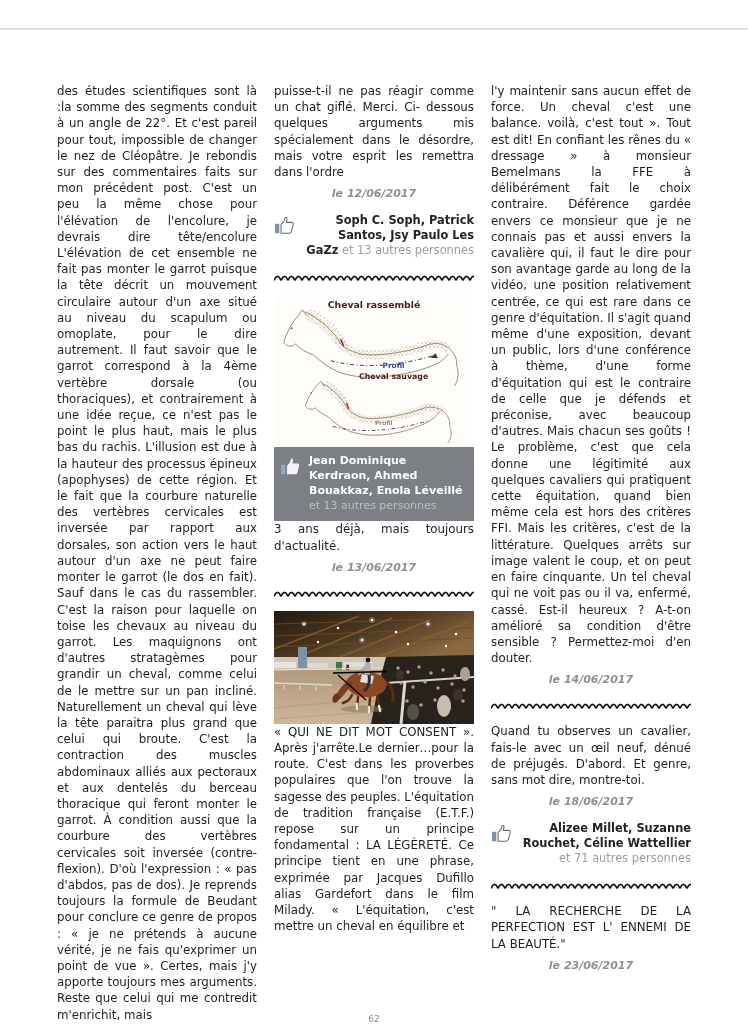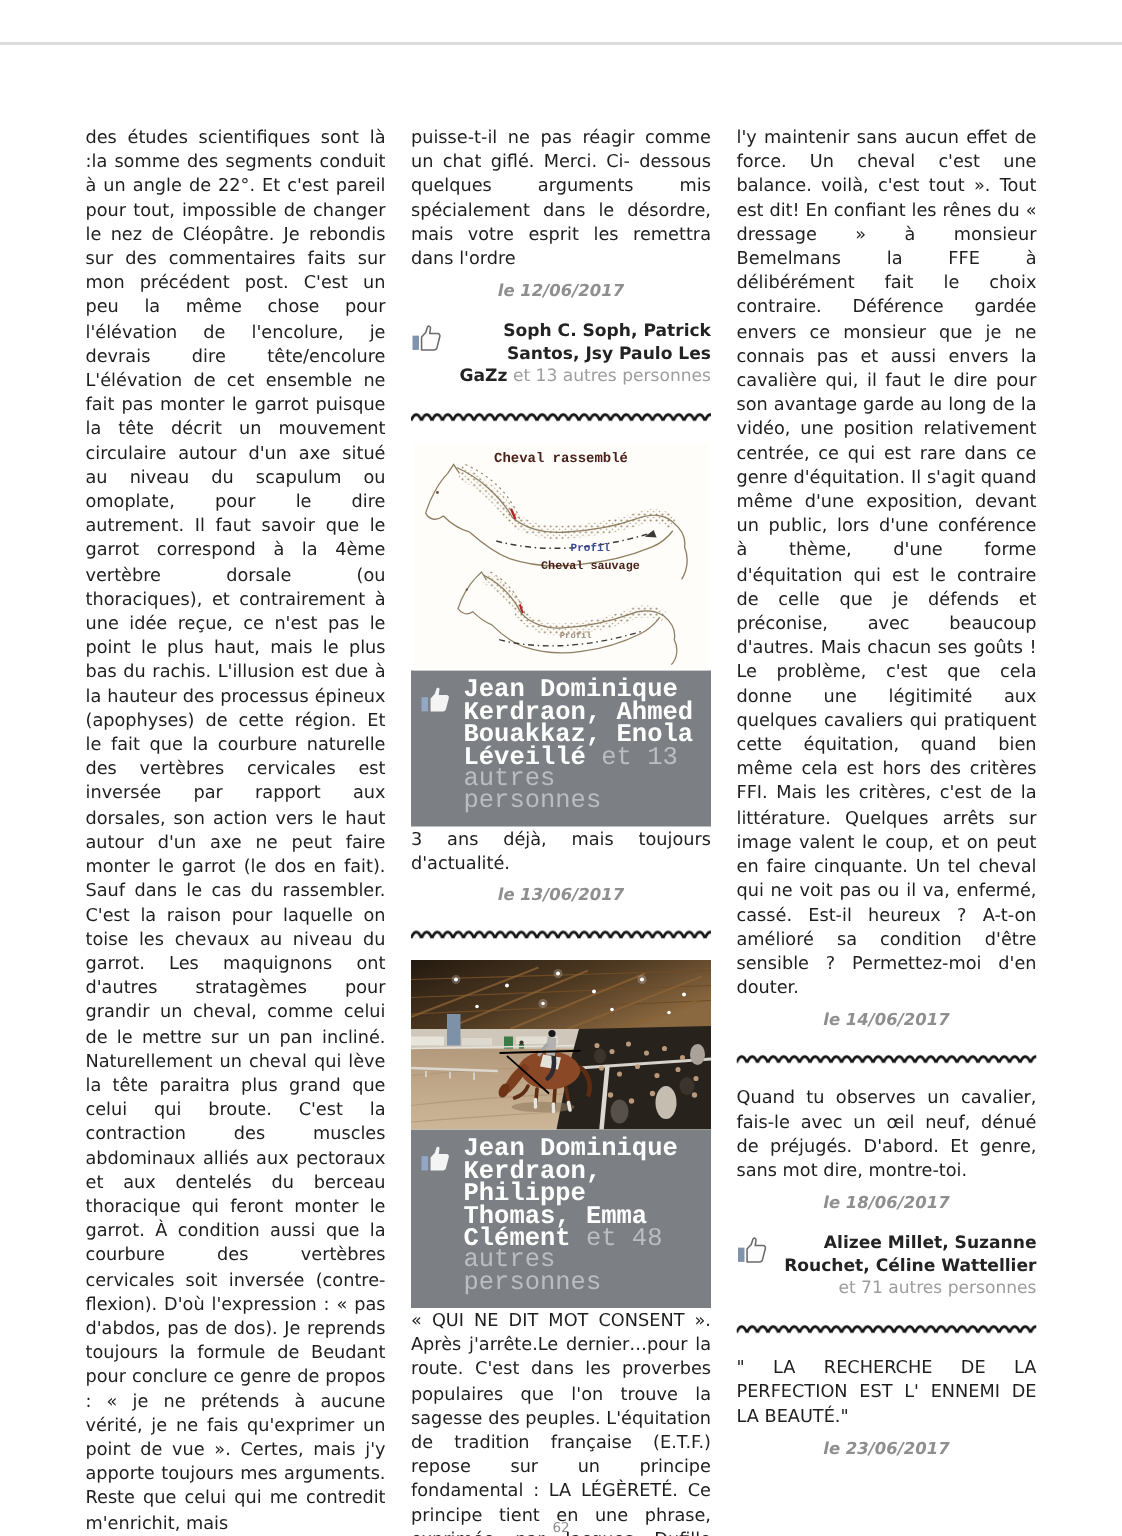--- a/index.html
+++ b/index.html
@@ -24,32 +24,32 @@
     font-style:italic; color:#8f8f8f;
   }
 
   .like-row { display:flex; gap:9px; margin-top:13px; align-items:flex-start; }
   .like-row .icon { flex:none; margin-top:3px; }
   .like-text { font-size:11.4px; line-height:15px; color:#9d9d9d;text-align:right; }
   .like-names { font-weight:bold; color:#232323; }
 
   .wavesep { display:block; width:100%; height:9px; margin:16px 0 12px 0; }
 
-  .diagram { margin-top:0;font-family:Liberation Mono, monospace; }
+  .diagram { margin-top:0; }
   .diagram svg { display:block; }
 
   .photo { margin-top:0; line-height:0; }
   .photo svg { display:block; }
 
   .caption {
     background:#7c8085; display:flex; gap:8px; padding:7px 8px 8px 6px;
     align-items:flex-start;
   }
   .caption .icon { flex:none; margin-top:3px; }
-  .cap-text { font-size:17px; line-height:14.8px; color:#babec3;font-family:Liberation Mono, monospace; }
+  .cap-text { font-size:11px; line-height:14.8px; color:#babec3; }
   .cap-names { font-weight:bold; color:#ffffff; }
 
   .page-number {
     position:absolute; bottom:26px; left:0; width:100%; text-align:center;
     font-size:9px; color:#8d8d8d;
   }
 </style>
 </head>
 <body>
 
@@ -244,29 +244,20 @@
             <path d="M95,63 C96,70 95,76 91,79" stroke="#2c2c32" stroke-width="3" fill="none" stroke-linecap="round"></path>
             <path d="M91,51 L97,52 L96,64 L90,63 Z" fill="#b3b1af"></path>
             <path d="M91,56 C88,59 86,62 85,64" stroke="#a8a6a4" stroke-width="2.2" fill="none"></path>
             <circle cx="94" cy="49" r="2.4" fill="#17171a"></circle>
           </g>
           <path d="M59,62 L113,60.5" stroke="#000000" stroke-width="1.3"></path>
           <path d="M64,64 L92,89" stroke="#000000" stroke-width="1.2"></path>
         </svg>
       </div>
 
-      <div class="caption">
-        <span class="icon">
-          <svg width="21" height="19" viewBox="0 0 24 22">
-            <rect x="1" y="9" width="5" height="11" fill="#93a7c6"></rect>
-            <path d="M8 20 L8 10 L11.2 6.6 L12.6 2.4 C13 1.2 15 1.5 14.9 3.1 L14.3 7.4 L20.4 7.4 C21.6 7.4 22.4 8.5 22.1 9.6 L19.9 18.2 C19.6 19.3 18.7 20 17.6 20 Z" fill="#f4f4f4"></path>
-          </svg>
-        </span>
-        <div class="cap-text"><span class="cap-names">Jean Dominique Kerdraon, Philippe Thomas, Emma Clément</span> <span>et 48 autres personnes</span></div>
-      </div>
 
       <p class="body mt16">« QUI NE DIT MOT CONSENT ». Après j'arrête.Le dernier…pour la route. C'est dans les proverbes populaires que l'on trouve la sagesse des peuples. L'équitation de tradition française (E.T.F.) repose sur un principe fondamental : LA LÉGÈRETÉ. Ce principe tient en une phrase, exprimée par Jacques Dufillo alias Gardefort dans le film Milady. « L'équitation, c'est mettre un cheval en équilibre et</p>
     </div>
 
     <div class="col">
       <p class="body">l'y maintenir sans aucun effet de force. Un cheval c'est une balance. voilà, c'est tout ». Tout est dit! En confiant les rênes du « dressage » à monsieur Bemelmans la FFE à délibérément fait le choix contraire. Déférence gardée envers ce monsieur que je ne connais pas et aussi envers la cavalière qui, il faut le dire pour son avantage garde au long de la vidéo, une position relativement centrée, ce qui est rare dans ce genre d'équitation. Il s'agit quand même d'une exposition, devant un public, lors d'une conférence à thème, d'une forme d'équitation qui est le contraire de celle que je défends et préconise, avec beaucoup d'autres. Mais chacun ses goûts ! Le problème, c'est que cela donne une légitimité aux quelques cavaliers qui pratiquent cette équitation, quand bien même cela est hors des critères FFI. Mais les critères, c'est de la littérature. Quelques arrêts sur image valent le coup, et on peut en faire cinquante. Un tel cheval qui ne voit pas ou il va, enfermé, cassé. Est-il heureux ? A-t-on amélioré sa condition d'être sensible ? Permettez-moi d'en douter.</p>
       <div class="post-date">le 14/06/2017</div>
 
       <svg class="wavesep">
         <rect width="100%" height="9" fill="url(#wavepat)"></rect>

